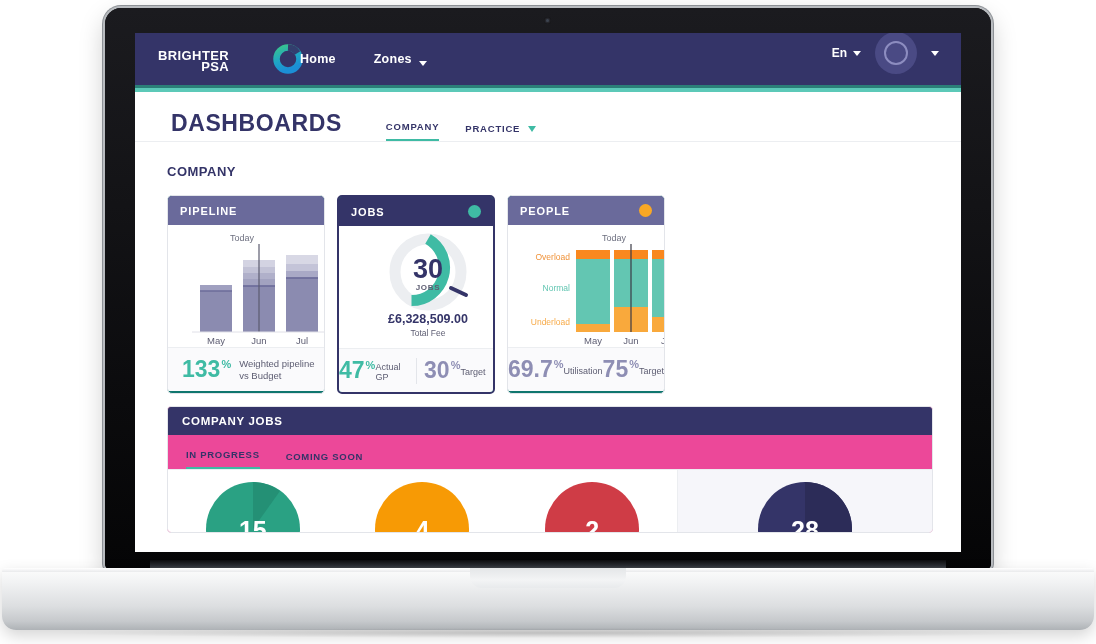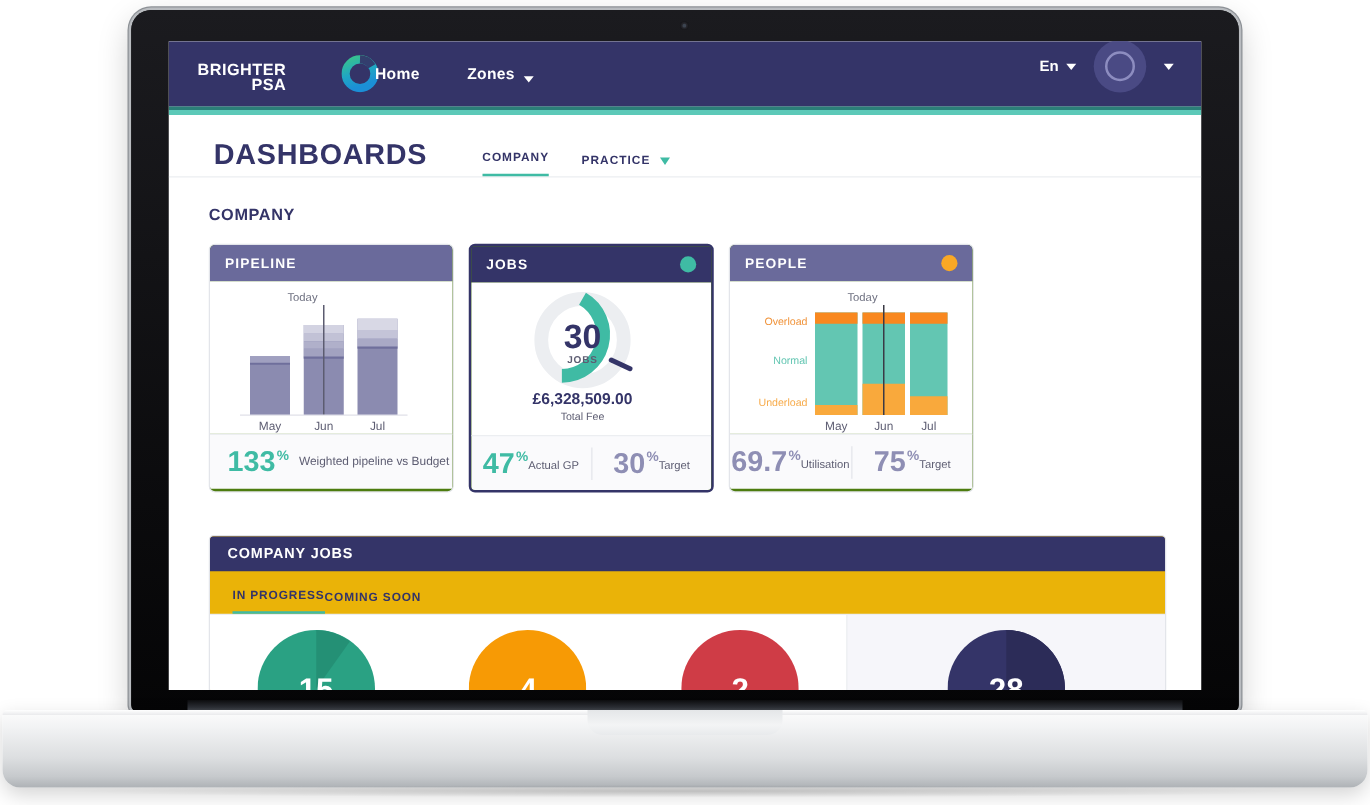--- a/index.html
+++ b/index.html
@@ -118,21 +118,21 @@
     border-top:6px solid #3fbba4;
   }
 
   .section-title{
     margin:22px 0 0 32px;font-size:13px;font-weight:bold;color:#343468;letter-spacing:.5px;
   }
 
   
   .kpi-row{display:flex;gap:12px;margin:16px 0 0 32px;}
   .kpi{
-    width:196px;background:#4d7c0f;border:1px solid #e3e5ea;border-radius:5px;
+    width:158px;background:#0f766e;border:1px solid #e3e5ea;border-radius:5px;
     box-sizing:border-box;overflow:hidden;position:relative;
   }
   .kpi.selected{border:2px solid #343468;}
   .kpi-head{
     height:29px;display:flex;align-items:center;justify-content:space-between;
     padding:0 12px;color:#ffffff;font-size:11px;font-weight:bold;letter-spacing:.9px;
   }
   .kpi-head.purple{background:#6a6a9b;}
   .kpi-head.navy{background:#343468;}
   .dot{width:13px;height:13px;border-radius:50%;}
@@ -160,28 +160,28 @@
   .purple-txt{color:#8e8eb4;}
 
   .pointer{
     position:absolute;left:50%;bottom:-8px;margin-left:-8px;
     width:0;height:0;border-left:8px solid transparent;border-right:8px solid transparent;
     border-top:8px solid #343468;
   }
 
   
   .jobs-panel{
-    margin:34px 0 0 32px;width:766px;border:1px solid #e3e5ea;border-radius:4px;
-    background:#eab308;overflow:hidden;box-sizing:border-box;
+    margin:12px 0 0 32px;width:766px;border:1px solid #e3e5ea;border-radius:4px;
+    background:#ec4899;overflow:hidden;box-sizing:border-box;
   }
   .jobs-panel-head{
     height:28px;background:#343468;color:#fff;display:flex;align-items:center;
     padding:0 14px;font-size:11.5px;font-weight:bold;letter-spacing:.7px;
   }
-  .jobs-tabs{height:34px;display:flex;align-items:flex-end;padding-left:18px;border-bottom:1px solid #eceef1;}
+  .jobs-tabs{height:34px;display:flex;align-items:flex-end;gap:26px;padding-left:18px;border-bottom:1px solid #eceef1;}
   .jobs-tab{
     font-size:9.5px;font-weight:bold;color:#343468;letter-spacing:.7px;
     padding-bottom:7px;cursor:pointer;
   }
   .jobs-tab.active{border-bottom:2.5px solid #3fbba4;}
   .jobs-content{height:62px;display:flex;position:relative;background:#fff;}
   .pies{flex:1;display:flex;align-items:flex-start;justify-content:space-around;padding-top:12px;}
   .pie-side{
     width:255px;background:#f6f6fa;border-left:1px solid #eceef1;
     display:flex;align-items:flex-start;justify-content:center;padding-top:12px;box-sizing:border-box;

